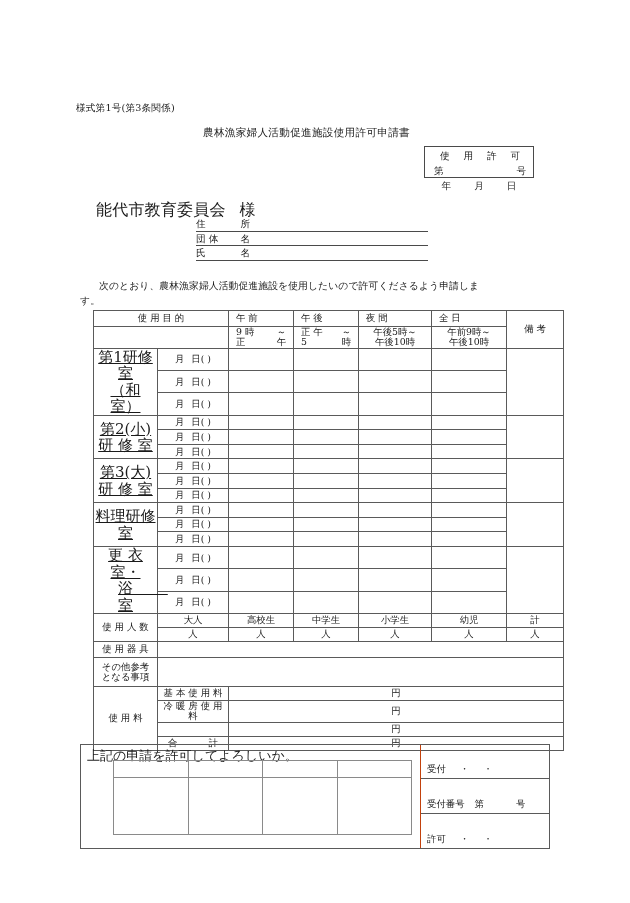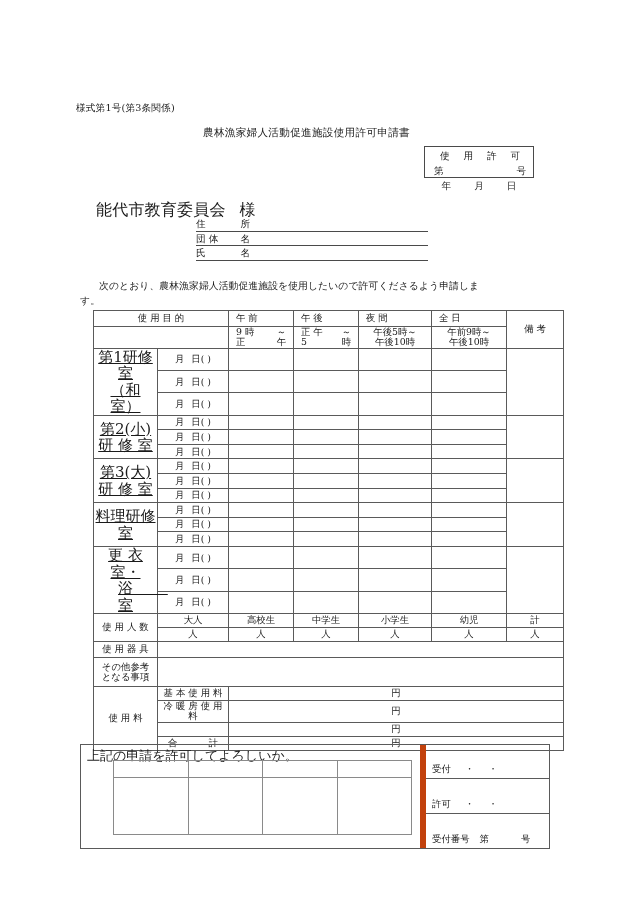--- a/index.html
+++ b/index.html
@@ -211,21 +211,21 @@
     border-bottom: 1px solid #8a8a8a;
   }
   .stamp-body { flex: 1; }
 
   .approve-right {
     position: absolute;
     left: 339px;
     top: 0;
     width: 129px;
     height: 103px;
-    border-left: 6px solid #c2410c;
+    border-left: 1px solid #c2410c;
     box-sizing: border-box;
     text-decoration: underline;
   }
   .ar-row {
     height: 34.3px;
     border-bottom: 1px solid #5a5a5a;
     box-sizing: border-box;
     position: relative;
     font-size: 9.4px;
   }
@@ -654,24 +654,24 @@
       </div>
     </div>
     <div class="approve-right">
       <div class="ar-row">
         <div class="ar-txt">
           <span>受付</span><span class="dot">・</span><span>・</span>
         </div>
       </div>
       <div class="ar-row">
         <div class="ar-txt">
-          <span>許可</span><span class="dot">・</span><span>・</span>
+          <span>受付番号</span><span class="dai">第</span><span class="gou">号</span>
         </div>
       </div>
       <div class="ar-row">
         <div class="ar-txt">
-          <span>受付番号</span><span class="dai">第</span><span class="gou">号</span>
+          <span>許可</span><span class="dot">・</span><span>・</span>
         </div>
       </div>
     </div>
   </div>
 
 </div>
 
 </body></html>

